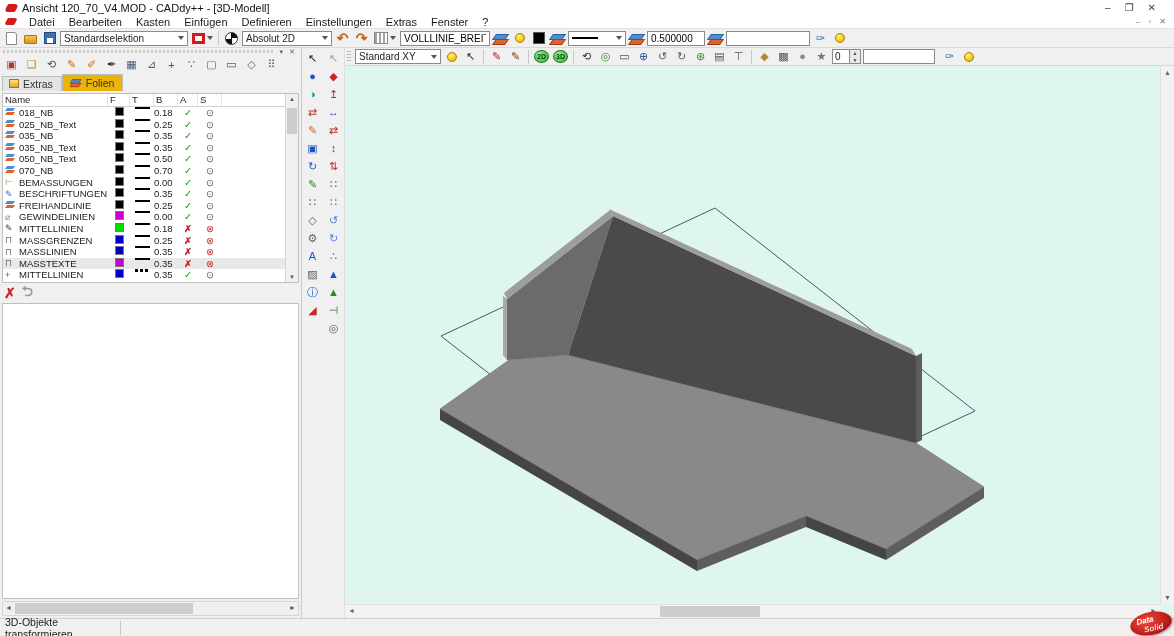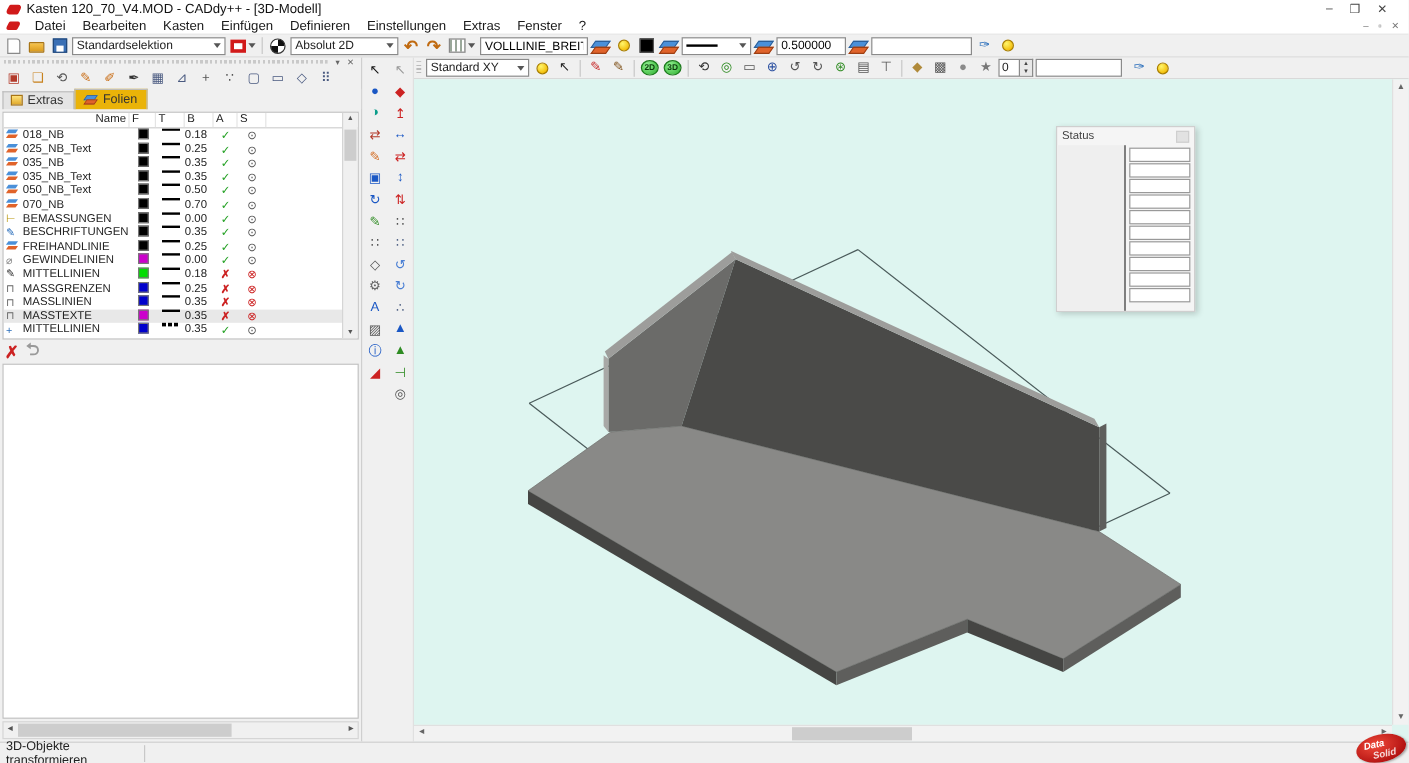--- a/index.html
+++ b/index.html
@@ -130,21 +130,21 @@
   .logo { position:absolute; right:2px; bottom:1px; width:42px; height:23px; background:radial-gradient(ellipse at 40% 35%,#f04a3a,#b01010 75%); border-radius:50%; transform:rotate(-12deg); color:#fff; font-size:8px; font-weight:bold; font-style:italic; line-height:9px; padding:3px 0 0 7px; box-shadow:1px 1px 2px rgba(0,0,0,.35); }
   .logo .l2 { margin-left:6px; color:#f5d9d9; }
 </style>
 </head>
 <body>
 
 <div class="window">
 
   <div class="titlebar">
     <div class="app-logo"></div>
-    <span class="titlebar-text">Kasten 120_70_V4.MOD  -  CADdy++ - [3D-Modell]</span>
+    <span class="titlebar-text">Ansicht 120_70_V4.MOD  -  CADdy++ - [3D-Modell]</span>
     <div class="win-btns">
       <span class="win-btn">–</span>
       <span class="win-btn">❐</span>
       <span class="win-btn">✕</span>
     </div>
   </div>
 
   <div class="menubar">
     <div class="mdi-logo"></div>
     <div id="menu-items" style="display:flex;">
@@ -263,21 +263,21 @@
             <span class="tab-icon-model"></span>
             <span>Extras</span>
           </div>
           <div class="tab active">
             <span class="icon-layers" style="transform: scale(0.7);"></span>
             <span>Folien</span>
           </div>
         </div>
       <div class="layer-table">
         <div class="lt-head" id="lt-head">
-            <div style="width: 105px; text-align: right;">Name</div>
+            <div style="width: 105px;">Name</div>
             <div style="width: 22px;">F</div>
             <div style="width: 24px;">T</div>
             <div style="width: 24px;">B</div>
             <div style="width: 20px;">A</div>
             <div style="width: 24px;">S</div>
           </div>
         <div class="lt-rows" id="lt-rows">
             <div class="lt-row">
               <div class="c-name">
                 <span class="mini-layers"></span>
@@ -643,42 +643,20 @@
             <polygon points="158,230 162,233 162,294 158,289" fill="#a8a8a6"></polygon>
           </g>
 
           <g>
             <polygon points="268,150 571,290 571,377 223,289" fill="#4a4a48"></polygon>
             <polygon points="264,143 567,283 571,290 268,150" fill="#9d9d9b"></polygon>
             <polygon points="571,290 577,287 577,374 571,377" fill="#5e5e5c"></polygon>
           </g>
         </svg>
 
-        <div class="status-win">
-          <div class="sw-title">
-            <span>Status</span>
-            <span class="sw-close"></span>
-          </div>
-          <div class="sw-body">
-            <div class="sw-left"></div>
-            <div class="sw-div"></div>
-            <div class="sw-right" id="sw-fields">
-                <div class="sw-field"></div>
-                <div class="sw-field"></div>
-                <div class="sw-field"></div>
-                <div class="sw-field"></div>
-                <div class="sw-field"></div>
-                <div class="sw-field"></div>
-                <div class="sw-field"></div>
-                <div class="sw-field"></div>
-                <div class="sw-field"></div>
-                <div class="sw-field"></div>
-              </div>
-          </div>
-        </div>
 
         <div class="view-vscroll">
           <div style="margin-top:3px;">▲</div>
           <div style="position:absolute;bottom:3px;left:0;right:0;">▼</div>
         </div>
         <div class="view-hscroll">
           <span class="sb-l">◄</span>
           <div class="thumb"></div>
           <span class="sb-r">►</span>
         </div>

